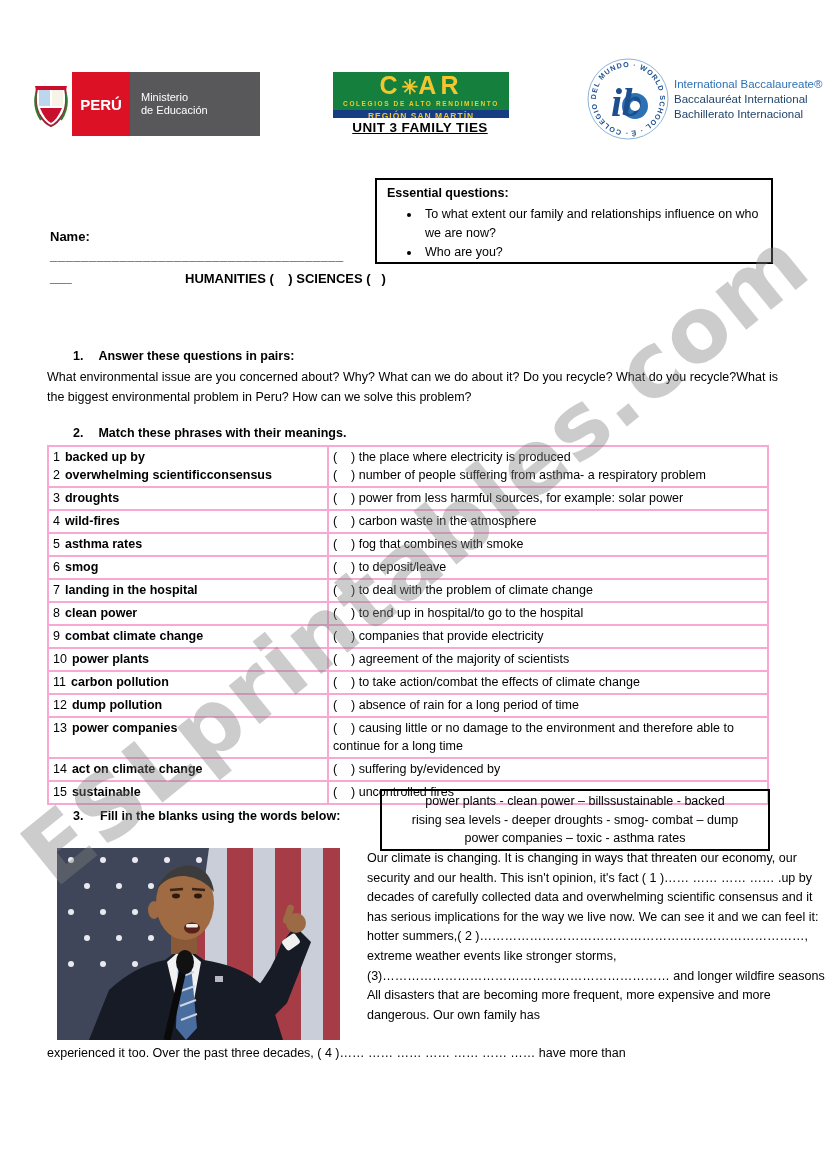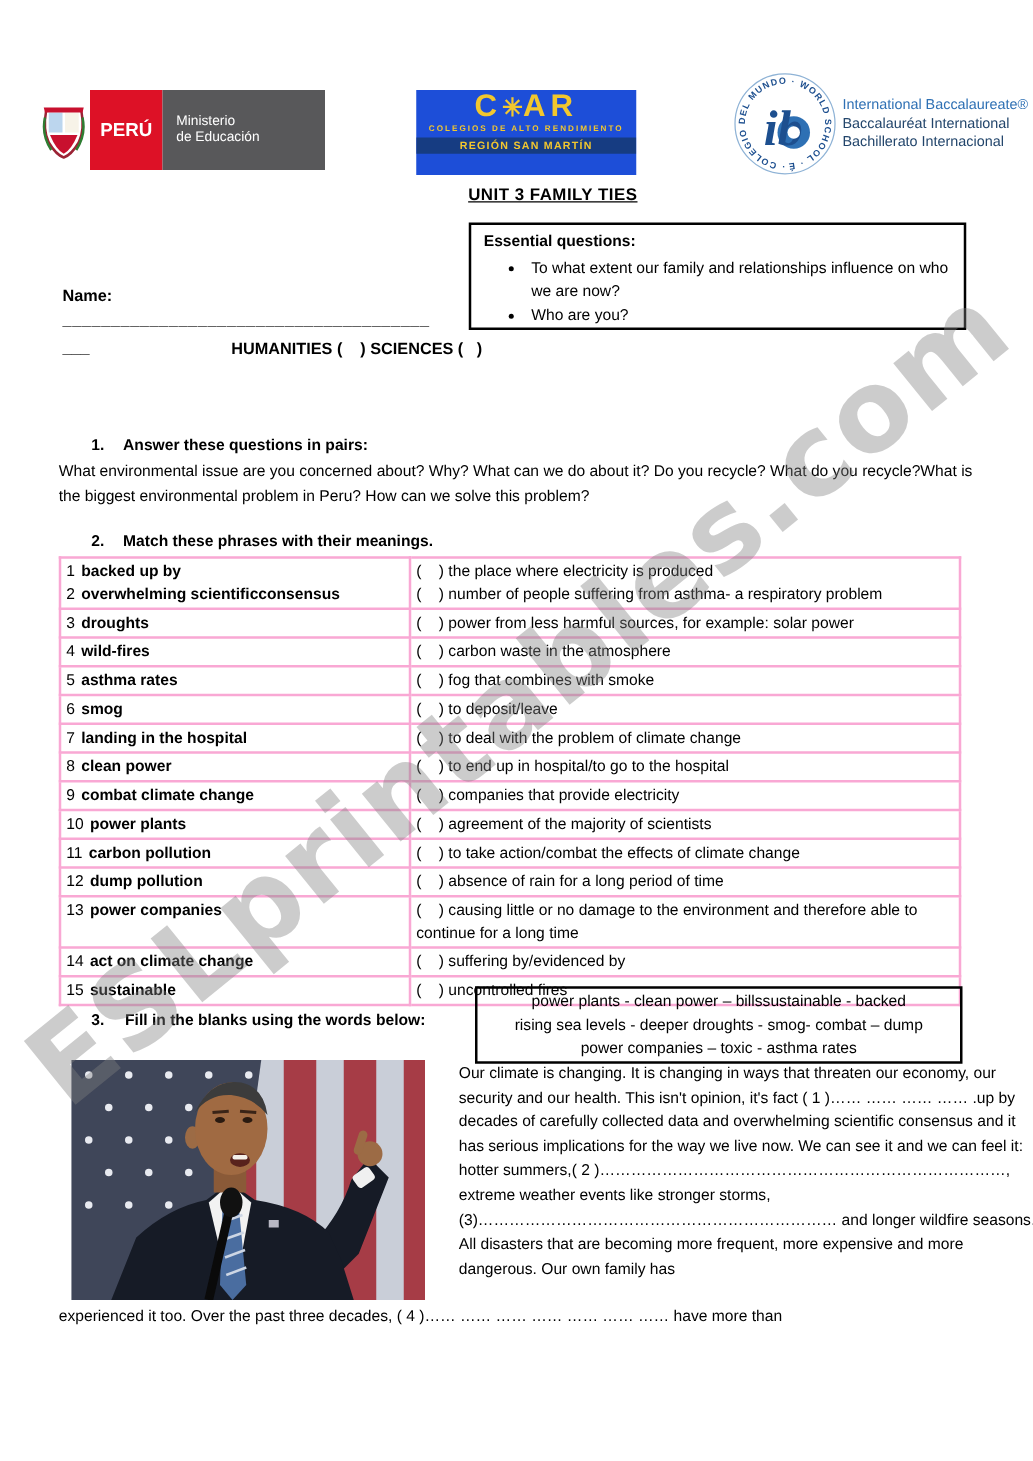--- a/index.html
+++ b/index.html
@@ -12,29 +12,29 @@
   .abs { position:absolute; }
 
   
   .peru-logo { left:30px; top:72px; height:64px; display:flex; align-items:stretch; }
   .peru-arms { width:42px; display:flex; align-items:center; justify-content:center; }
   .peru-red  { width:58px; background:#dd1126; color:#fff; font-weight:bold; font-size:15px;
                display:flex; align-items:center; justify-content:center; }
   .peru-gray { width:130px; background:#58585a; color:#fff; font-size:11px; line-height:13px;
                display:flex; flex-direction:column; justify-content:center; padding-left:11px; }
 
-  .coar { left:333px; top:72px; width:176px; height:68px; background:#1d4ed8;
+  .coar { left:333px; top:72px; width:176px; height:46px; background:#15803d;
           text-align:center; color:#f2c72e; overflow:hidden; }
   .coar-letters { font-size:25px; font-weight:bold; letter-spacing:4px; line-height:25px; margin-top:1px; }
   .coar-star { font-size:20px; letter-spacing:0; }
   .coar-sub { font-size:6.5px; font-weight:bold; letter-spacing:1.6px; line-height:8px; }
   .coar-region { background:#163c82; font-size:8.5px; font-weight:bold; letter-spacing:1px;
                  line-height:13px; margin-top:2px; }
 
-  .unit-title { left:330px; top:148px; width:180px; text-align:right; font-weight:bold;
+  .unit-title { left:330px; top:120px; width:180px; text-align:center; font-weight:bold;
                 font-size:13.5px; text-decoration:underline; letter-spacing:0.4px; }
 
   .ib-circle { left:587px; top:58px; width:82px; height:82px; }
   .ib-text { left:674px; top:77px; font-size:11.5px; line-height:15px; }
   .ib-line1 { color:#2e70b4; }
   .ib-line2, .ib-line3 { color:#22456b; }
 
   
   .box { border:2px solid #000; font-size:12.5px; line-height:17.5px; }
   .understanding { left:52px; top:177px; width:302px; height:50px; padding:4px 8px; }

